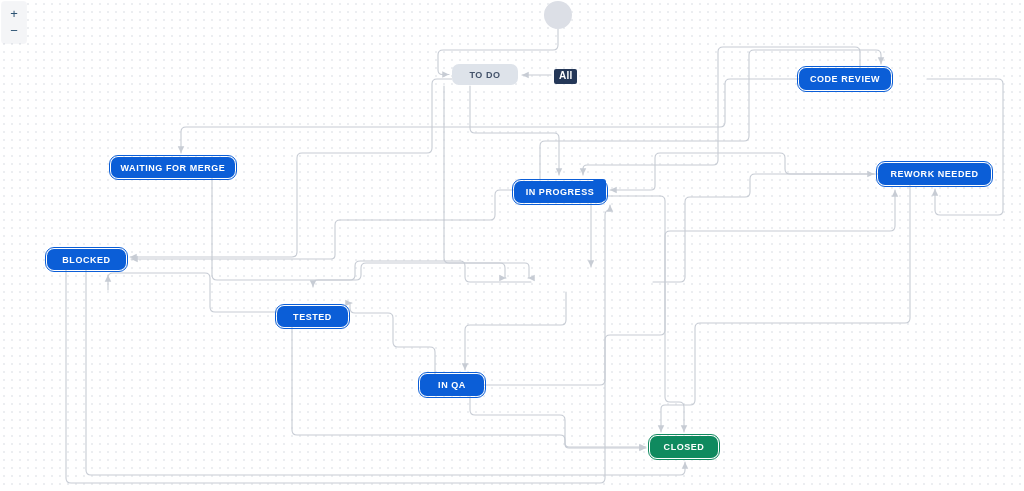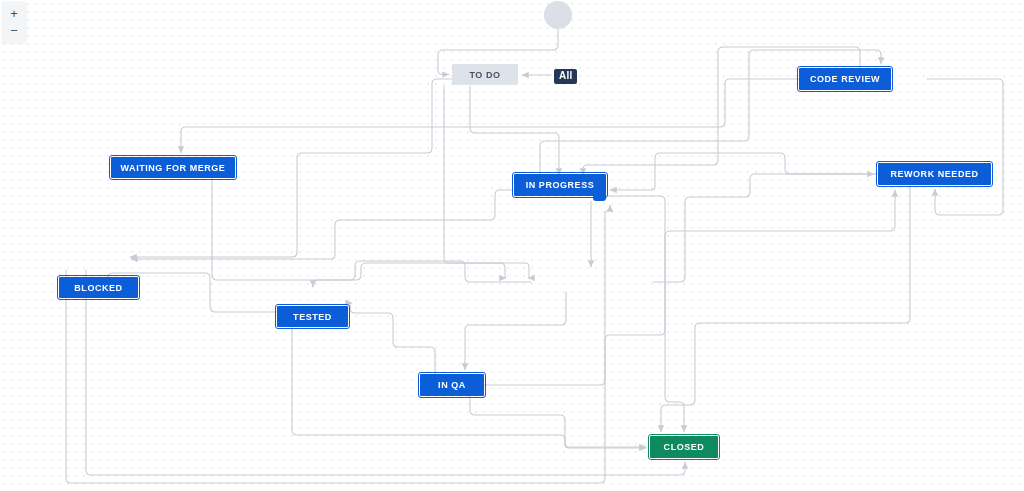--- a/index.html
+++ b/index.html
@@ -63,21 +63,21 @@
     font-family: "Liberation Sans", sans-serif;
   }
 
   
   .node {
     position: absolute;
     box-sizing: border-box;
     display: flex;
     align-items: center;
     justify-content: center;
-    border-radius: 1px;
+    border-radius: 7px;
     font-size: 9px;
     font-weight: bold;
     letter-spacing: 0.55px;
     text-transform: uppercase;
     white-space: nowrap;
     cursor: pointer;
     z-index: 20;
   }
   .node-blue {
     background: #0b5ed7;
@@ -207,25 +207,25 @@
   <div class="start-node" style="left:544px; top:1px;"></div>
 
   <div class="node-stub" style="left:593px; top:179px; width:13px; height:22px;"></div>
 
   <div class="node node-grey" style="left:452px; top:64px; width:66px; height:21px;">TO DO</div>
 
   <div class="node node-blue node-selected" style="left:799px; top:68px; width:92px; height:22px;">CODE REVIEW</div>
 
   <div class="node node-blue node-selected" style="left:111px; top:157px; width:124px; height:21px;">WAITING FOR MERGE</div>
 
-  <div class="node node-blue node-selected" style="left:514px; top:174px; width:92px; height:22px;">IN PROGRESS</div>
+  <div class="node node-blue node-selected" style="left:514px; top:181px; width:92px; height:22px;">IN PROGRESS</div>
 
   <div class="node node-blue node-selected" style="left:878px; top:163px; width:113px; height:22px;">REWORK NEEDED</div>
 
-  <div class="node node-blue node-selected" style="left:59px; top:249px; width:79px; height:21px;margin-top:28px;">BLOCKED</div>
+  <div class="node node-blue node-selected" style="left:47px; top:249px; width:79px; height:21px;">BLOCKED</div>
 
 
   <div class="node node-blue node-selected" style="left:277px; top:291px; width:71px; height:21px;margin-top:15px;">TESTED</div>
 
   <div class="node node-blue node-selected" style="left:420px; top:374px; width:64px; height:22px;">IN QA</div>
 
   <div class="node node-green node-selected" style="left:650px; top:436px; width:68px; height:22px;">CLOSED</div>
 
   <div class="edge-label" style="left:554px; top:69px;">All</div>
 

